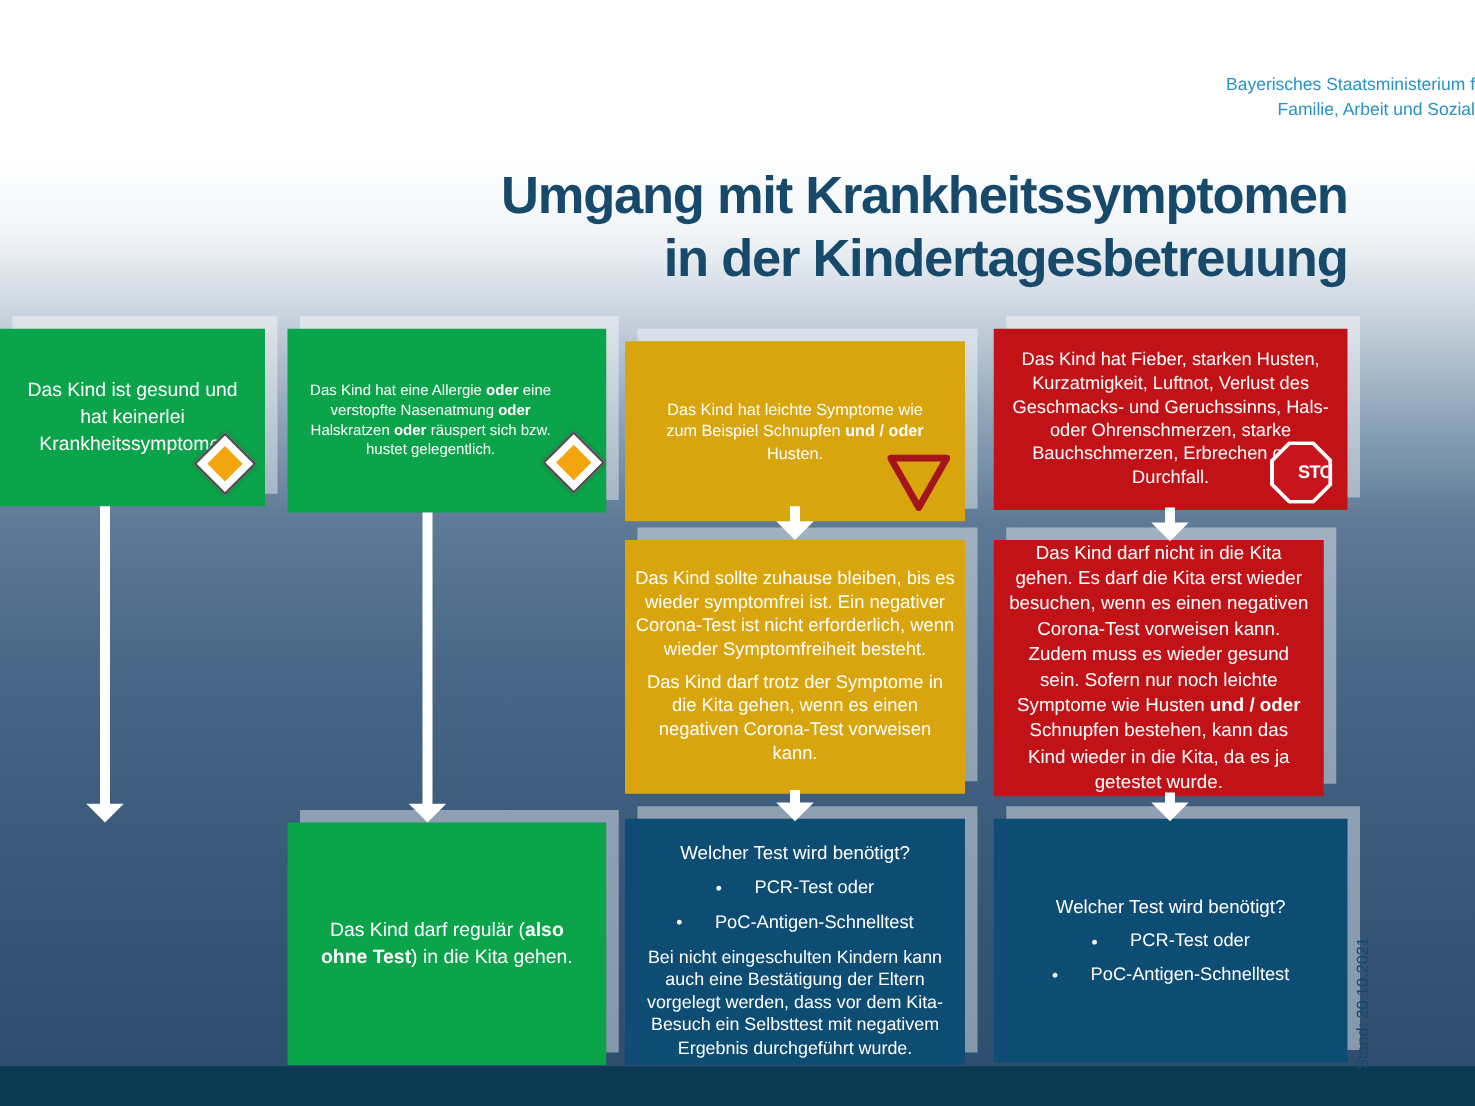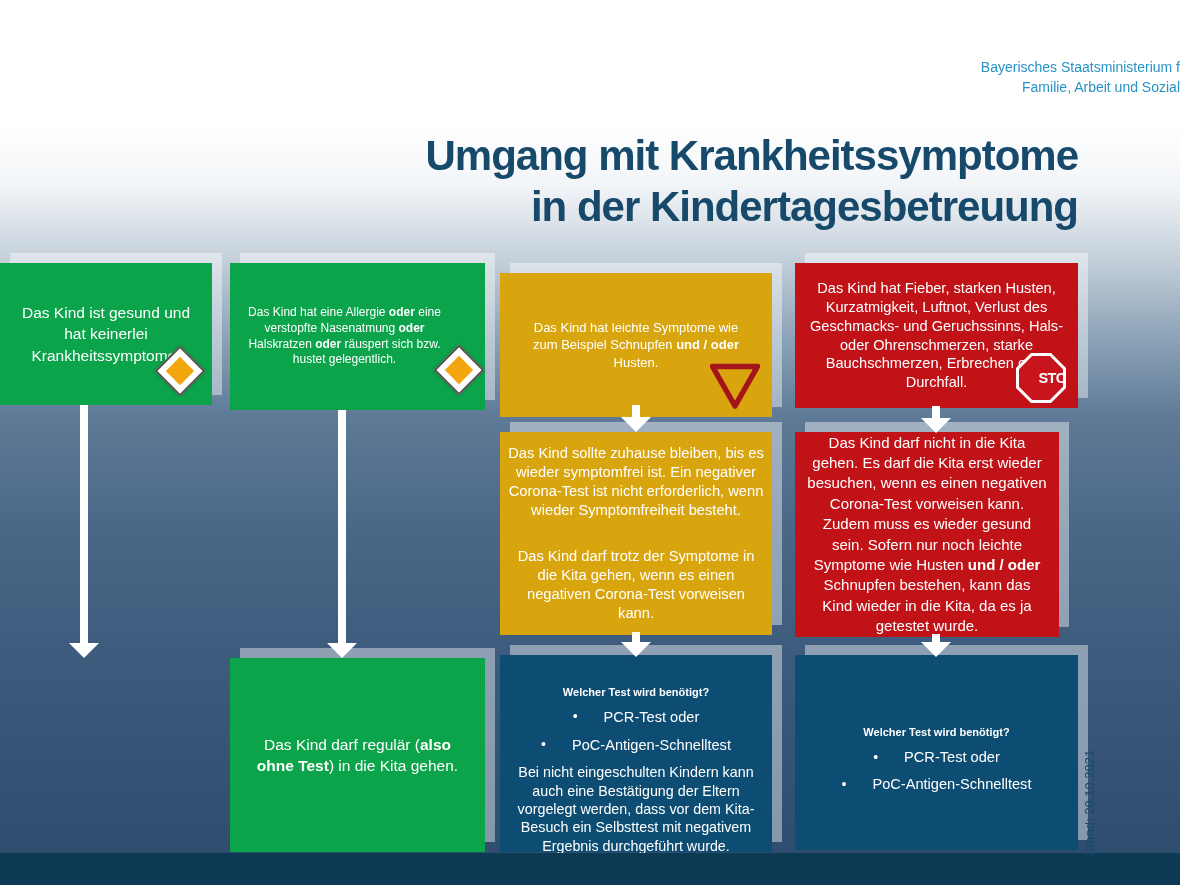--- a/index.html
+++ b/index.html
@@ -30,28 +30,28 @@
   .green  { background:#0ba44a; }
   .yellow { background:#d9a50f; }
   .red    { background:#c11218; }
   .blue   { background:#0e4d73; }
   .box p { width:100%; }
   .bseg { font-weight:700; }
   #b1t { left:0;    top:263px; width:212px; height:142px; padding:10px 12px; font-size:15.5px; line-height:1.38; }
   #b2t { left:230px; top:263px; width:255px; height:147px; padding:10px 16px; font-size:12px; line-height:1.32; }
   #b3t { left:500px; top:273px; width:272px; height:144px; padding:10px 20px; font-size:13px; line-height:1.35; }
   #b4t { left:795px; top:263px; width:283px; height:145px; padding:8px 10px;  font-size:14.6px; line-height:1.28; }
-  #b3m { left:500px; top:432px; width:272px; height:203px; padding:12px 8px; font-size:14.7px; line-height:1.3; gap:6px;justify-content:space-between; }
+  #b3m { left:500px; top:432px; width:272px; height:203px; padding:12px 8px; font-size:14.7px; line-height:1.3; gap:6px; }
   #b4m { left:795px; top:432px; width:264px; height:205px; padding:10px 12px; font-size:15px;  line-height:1.36; }
   #b1b { left:0;    top:658px; width:212px; height:194px; padding:10px 14px; font-size:15.5px; line-height:1.38; }
   #b2b { left:230px; top:658px; width:255px; height:194px; padding:10px 24px; font-size:15.5px; line-height:1.38; }
   #b3b { left:500px; top:655px; width:272px; height:197px; padding:18px 12px 10px; font-size:14.3px; line-height:1.28;
          justify-content:flex-start; gap:9px; }
   #b4b { left:795px; top:655px; width:283px; height:195px; padding:10px 14px; font-size:14.6px; gap:11px; }
-  .test-heading { font-weight:700; font-size:11px;margin-top:12px; }
+  .test-heading { font-weight:400; font-size:15px; }
   .bullet-row { display:flex; align-items:center; justify-content:center; font-size:14.6px; }
   .bullet-dot { margin-right:26px; font-size:14px; }
   
   .arrow { position:absolute; width:30px; }
   .arrow .stem { position:absolute; left:50%; margin-left:-4px; width:8px; top:0; bottom:13px; background:#fff; }
   .arrow .head { position:absolute; bottom:0; left:50%; margin-left:-15px; width:0; height:0;
                  border-left:15px solid transparent; border-right:15px solid transparent; border-top:15px solid #fff; }
   
   .icon-slot { position:absolute; display:flex; align-items:center; justify-content:center; }
   .prio-wrap { width:56px; height:56px; }
@@ -76,21 +76,21 @@
 </head>
 <body>
 
 <div class="canvas">
 
   <div class="ministry">
     <div>Bayerisches Staatsministerium f</div>
     <div>Familie, Arbeit und Sozial</div>
   </div>
   <div class="title">
-    <div>Umgang mit Krankheitssymptome</div>
+    <div>Umgang mit Krankheitssymptomen</div>
     <div>in der Kindertagesbetreuung</div>
   </div>
 
   <div id="b1t" class="box green">
     <p><span>Das Kind ist gesund und hat keinerlei Krankheitssymptome.</span></p>
     <div class="icon-slot prio-wrap" style="right:4px; bottom:6px;">
       <div class="prio">
           <div class="prio-inner"></div>
         </div>
     </div>

